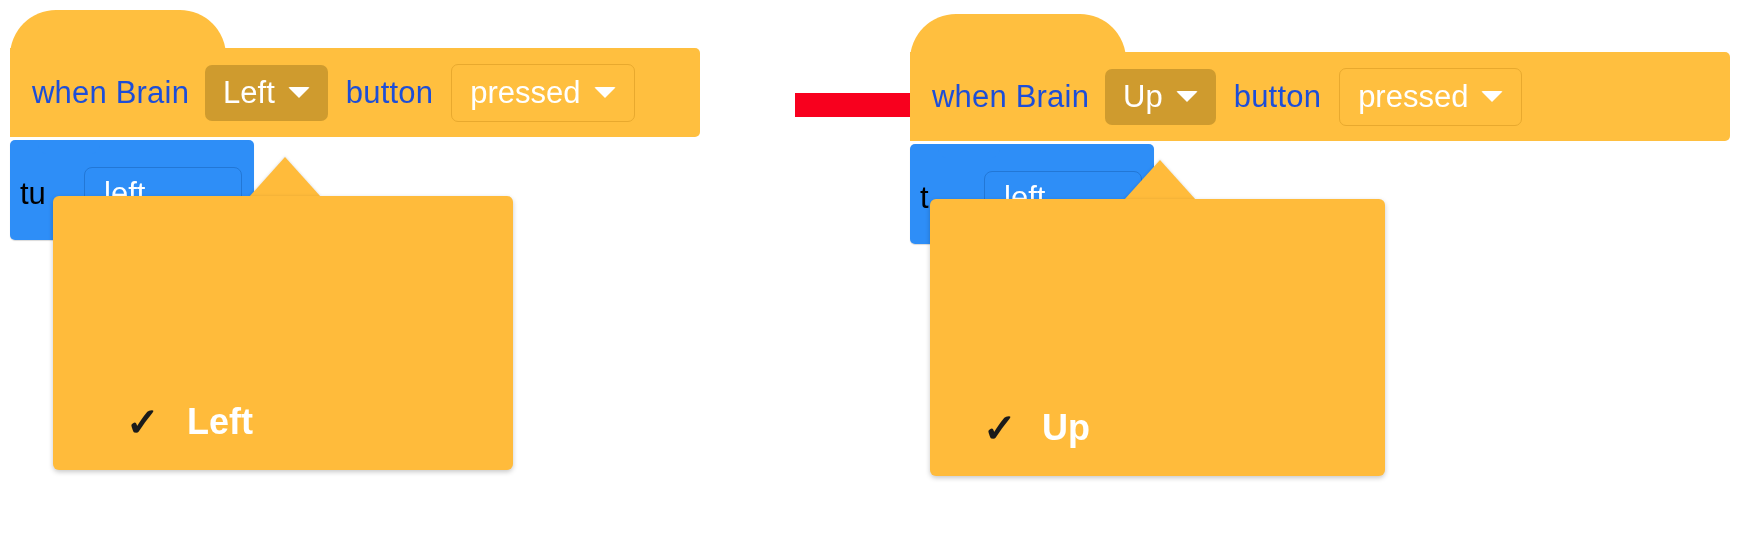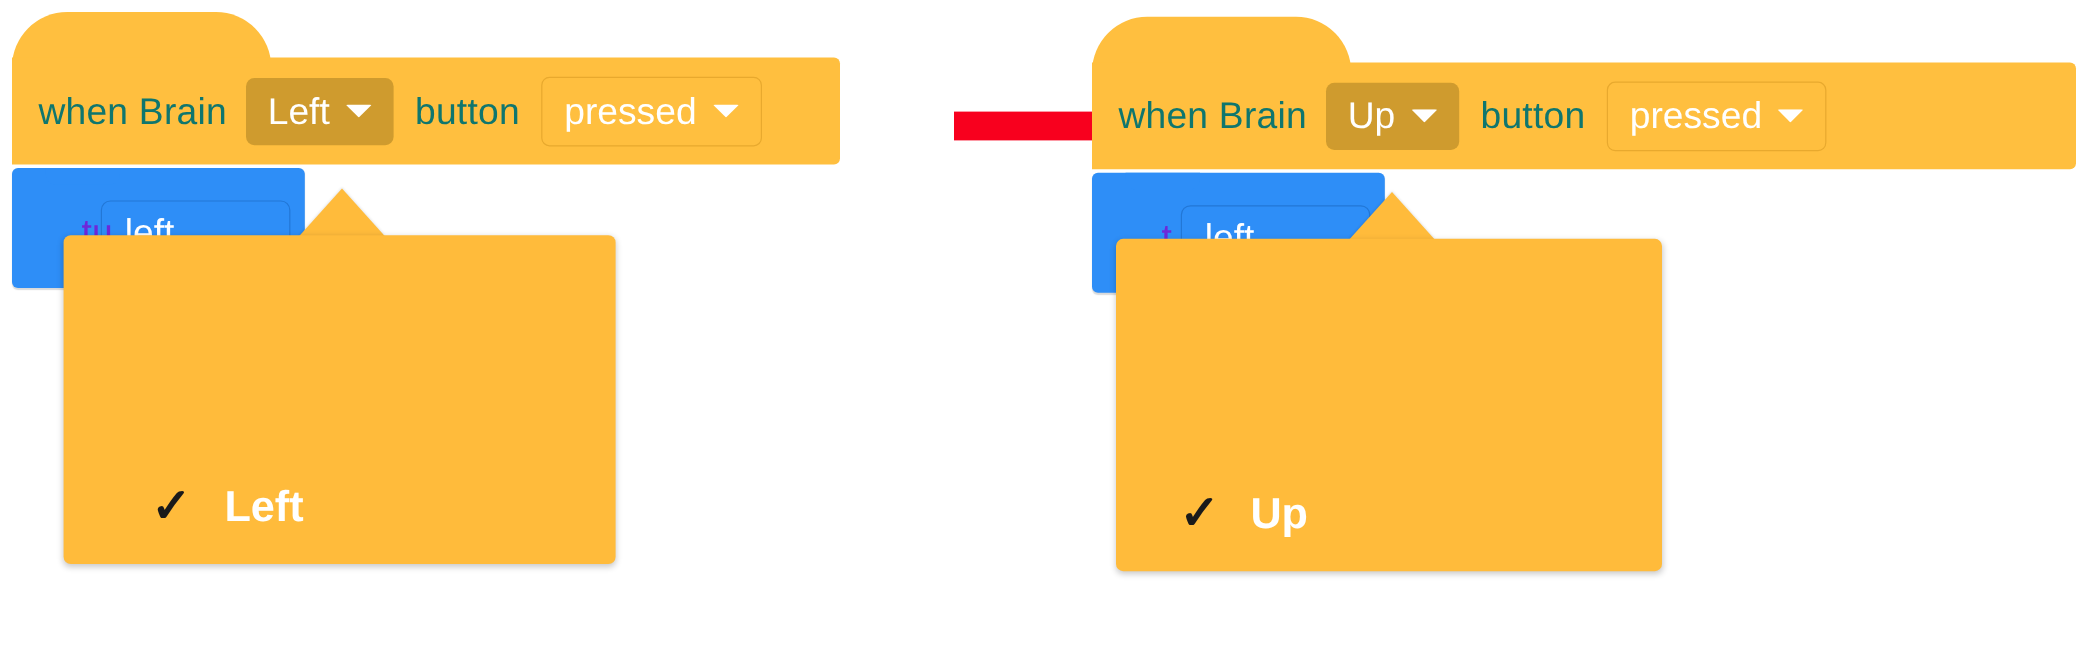--- a/index.html
+++ b/index.html
@@ -33,21 +33,21 @@
     border-radius:0 5px 5px 0;
   }
   .hat-row{
     position:absolute;
     display:flex;
     align-items:center;
     height:89px;
     gap:0;
   }
   .blk-label{
-    color:#0f766e;
+    color:#1d4ed8;
     font-size:31px;
     font-weight:normal;
     letter-spacing:.2px;
     white-space:nowrap;
     line-height:1;
   }
 
   
   .dd-field{
     display:flex;
@@ -100,25 +100,24 @@
     top:0;width:9px;height:9px;
   }
   .blue-inner{
     position:absolute;
     border:1.5px solid #2277D6;
     border-radius:8px;
     background:transparent;
   }
   .blue-label{
     position:absolute;
-    color:#6d28d9;
-    font-size:31px;
-    line-height:1;
-    white-space:nowrap;
-    margin-left:48px;
+    color:#000000;
+    font-size:31px;
+    line-height:1;
+    white-space:nowrap;
   }
   .blue-inner-label{
     position:absolute;
     color:#ffffff;
     font-size:31px;
     line-height:1;
     white-space:nowrap;
   }
 
   

